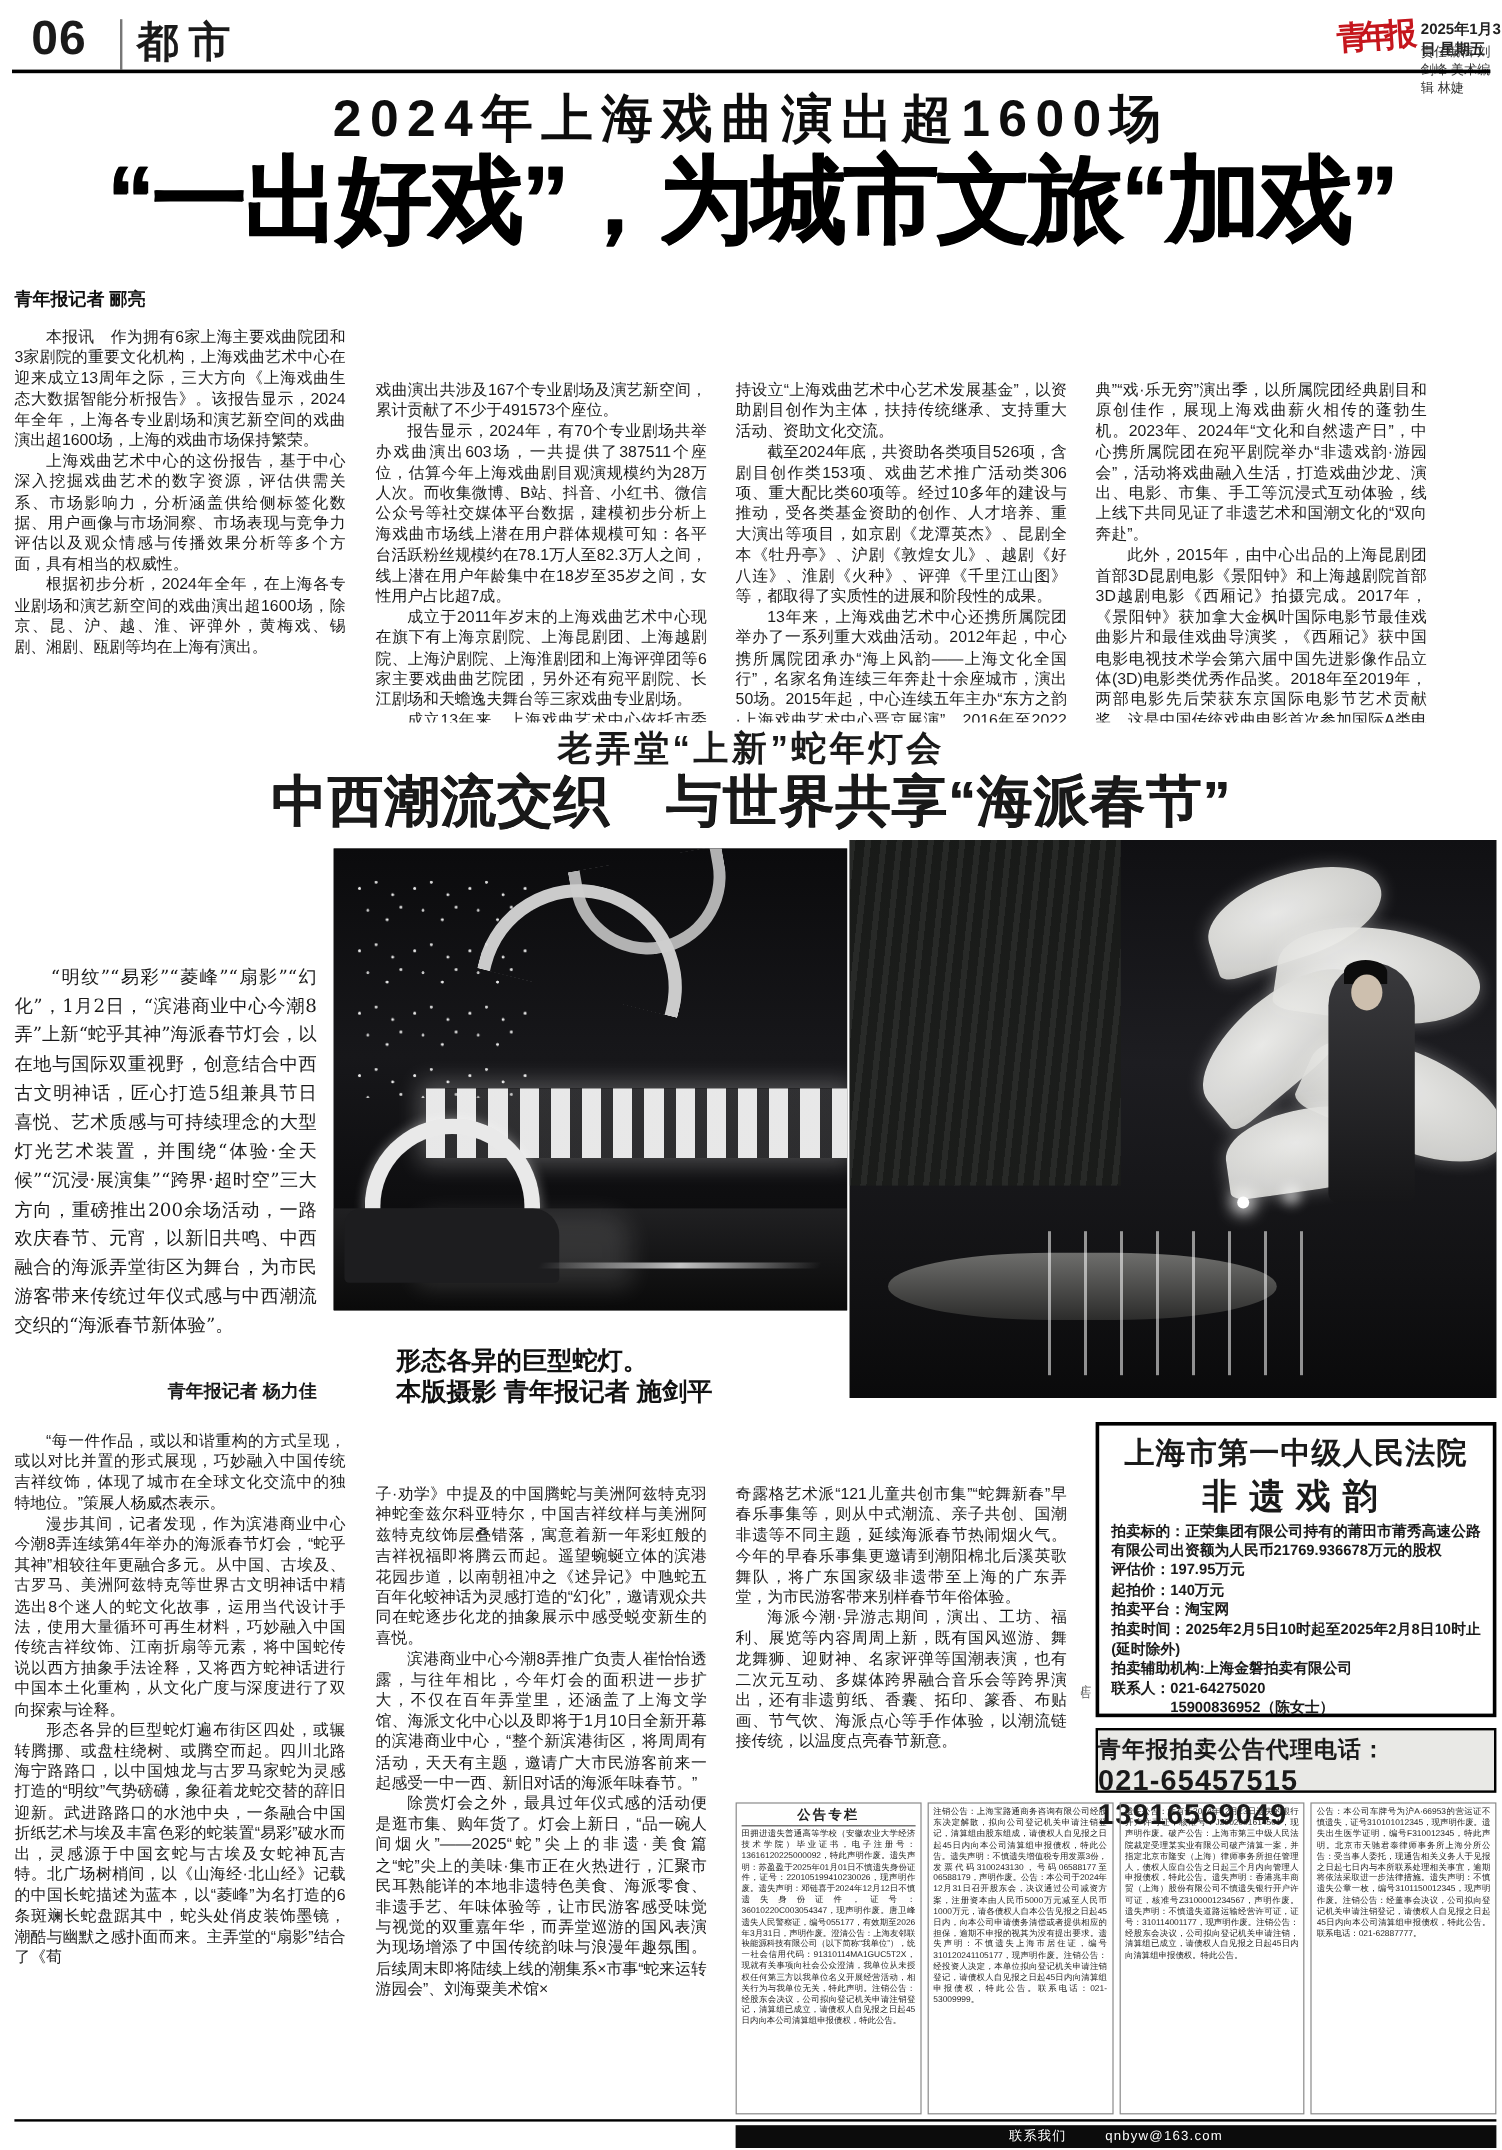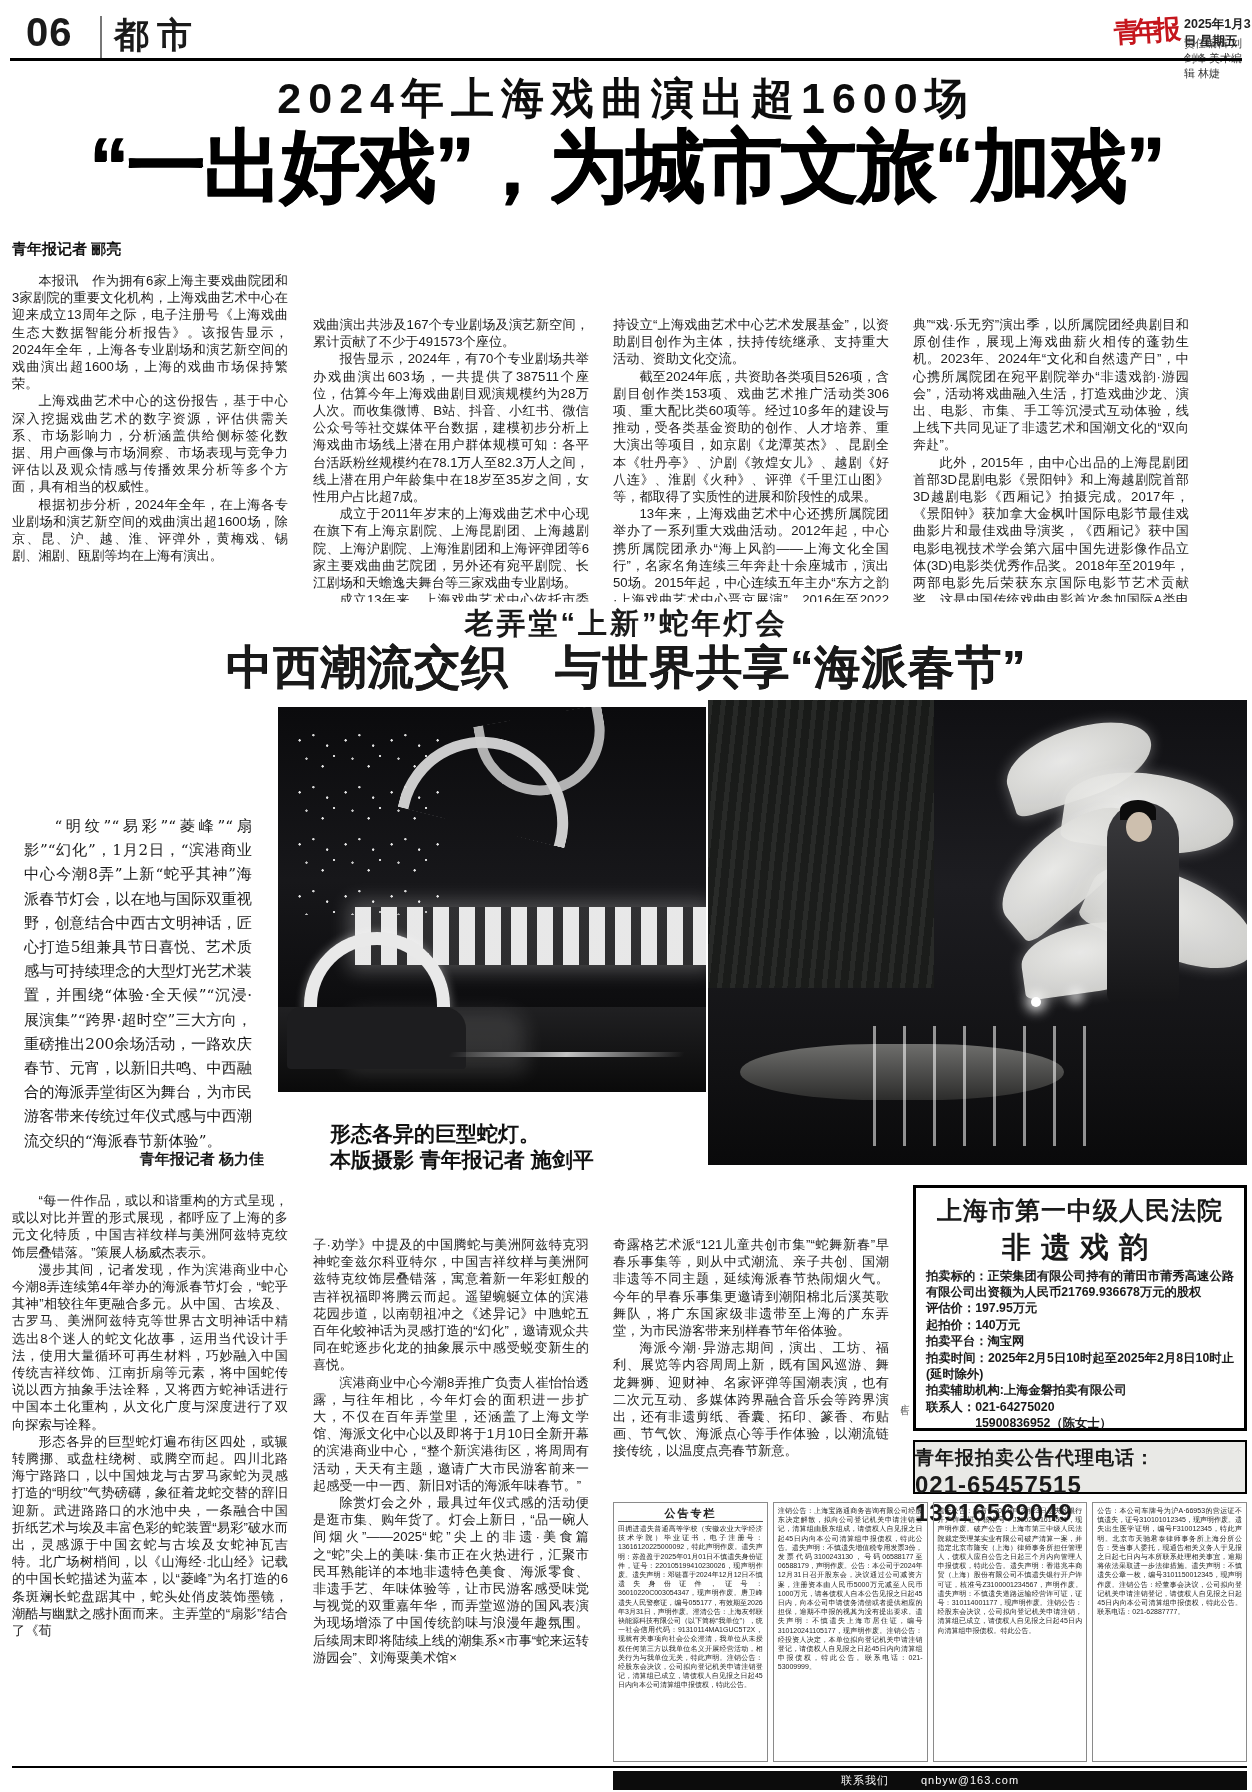--- a/index.html
+++ b/index.html
@@ -27,21 +27,21 @@
   .col{position:absolute;text-align:justify;font-size:13.2px;line-height:17.2px;color:#1c1c1c;overflow:hidden;}
   .col p{margin:0;text-indent:2em;}
   .col p.noind{text-indent:0;margin-top:44px;}
 
   
   .kicker2{left:0;top:604px;width:1252px;text-align:center;font-size:29px;font-weight:800;letter-spacing:3px;}
   .headline2{left:0;top:637px;width:1252px;text-align:center;font-size:46px;font-weight:900;
              letter-spacing:1px;text-shadow:0.6px 0 0 #000;}
   .intro{left:12px;top:802px;width:252px;height:346px;font-family:"DejaVu Serif",serif;
          font-size:15.2px;line-height:24.2px;text-align:justify;overflow:hidden;}
-  .intro p{margin:12px;text-indent:2em;}
+  .intro p{margin:0;text-indent:2em;}
   .byline2{left:12px;top:1150px;width:252px;text-align:right;font-size:15px;font-weight:700;}
   .caption{left:330px;font-size:21px;font-weight:700;color:#111;}
 
   
   .photo{position:absolute;overflow:hidden;background:#141414;}
   .ph1{left:278px;top:707px;width:428px;height:385px;}
   .ph2{left:708px;top:700px;width:539px;height:465px;}
   .ph1 .sky{position:absolute;inset:0;background:linear-gradient(180deg,#0b0b0d 0%,#17171a 45%,#0e0e10 75%,#060606 100%);}
   .ph1 .fairy{position:absolute;left:4%;top:6%;width:34%;height:48%;
       background:radial-gradient(circle 1.5px at 10% 20%,#fff 60%,transparent),
@@ -122,21 +122,21 @@
   <div class="abs masthead">青年报</div>
   <div class="abs dateline">2025年1月3日 星期五</div>
   <div class="abs editors">责任编辑 刘剑峰  美术编辑 林婕</div>
   <div class="abs toprule"></div>
 
   <div class="abs kicker1">2024年上海戏曲演出超1600场</div>
   <div class="abs headline1">“一出好戏”，为城市文旅“加戏”</div>
   <div class="abs byline" style="left:12px;top:240px;">青年报记者 郦亮</div>
 
   <div class="col" style="left:12px;top:272px;width:276px;height:330px;">
-    <p class="lead-first">本报讯　作为拥有6家上海主要戏曲院团和3家剧院的重要文化机构，上海戏曲艺术中心在迎来成立13周年之际，电子注册号《上海戏曲生态大数据智能分析报告》。该报告显示，2024年全年，上海各专业剧场和演艺新空间的戏曲演出超1600场，上海的戏曲市场保持繁荣。</p>
+    <p class="lead-first">本报讯　作为拥有6家上海主要戏曲院团和3家剧院的重要文化机构，上海戏曲艺术中心在迎来成立13周年之际，三大方向《上海戏曲生态大数据智能分析报告》。该报告显示，2024年全年，上海各专业剧场和演艺新空间的戏曲演出超1600场，上海的戏曲市场保持繁荣。</p>
     <p>上海戏曲艺术中心的这份报告，基于中心深入挖掘戏曲艺术的数字资源，评估供需关系、市场影响力，分析涵盖供给侧标签化数据、用户画像与市场洞察、市场表现与竞争力评估以及观众情感与传播效果分析等多个方面，具有相当的权威性。</p>
     <p>根据初步分析，2024年全年，在上海各专业剧场和演艺新空间的戏曲演出超1600场，除京、昆、沪、越、淮、评弹外，黄梅戏、锡剧、湘剧、瓯剧等均在上海有演出。</p>
   </div>
   <div class="col" style="left:313px;top:272px;width:276px;height:330px;">
     <p class="noind">戏曲演出共涉及167个专业剧场及演艺新空间，累计贡献了不少于491573个座位。</p>
     <p>报告显示，2024年，有70个专业剧场共举办戏曲演出603场，一共提供了387511个座位，估算今年上海戏曲剧目观演规模约为28万人次。而收集微博、B站、抖音、小红书、微信公众号等社交媒体平台数据，建模初步分析上海戏曲市场线上潜在用户群体规模可知：各平台活跃粉丝规模约在78.1万人至82.3万人之间，线上潜在用户年龄集中在18岁至35岁之间，女性用户占比超7成。</p>
     <p>成立于2011年岁末的上海戏曲艺术中心现在旗下有上海京剧院、上海昆剧团、上海越剧院、上海沪剧院、上海淮剧团和上海评弹团等6家主要戏曲曲艺院团，另外还有宛平剧院、长江剧场和天蟾逸夫舞台等三家戏曲专业剧场。</p>
     <p>成立13年来，上海戏曲艺术中心依托市委宣传部和上海文化发展基金会支</p>
   </div>
   <div class="col" style="left:613px;top:272px;width:276px;height:330px;">
@@ -181,21 +181,21 @@
     <div class="plume pl5"></div>
     <div class="figure"></div>
     <div class="hair"></div>
     <div class="face"></div>
     <div class="planter"></div>
     <div class="fount"></div>
     <div class="lamp"></div>
   </div>
 
   <div class="col" style="left:12px;top:1192px;width:276px;height:566px;">
-    <p>“每一件作品，或以和谐重构的方式呈现，或以对比并置的形式展现，都呼应了上海的多元文化特质，中国吉祥纹样与美洲阿兹特克纹饰层叠错落。”策展人杨威杰表示。</p>
+    <p>“每一件作品，或以和谐重构的方式呈现，或以对比并置的形式展现，巧妙融入中国传统吉祥纹饰，体现了城市在全球文化交流中的独特地位。”策展人杨威杰表示。</p>
     <p>漫步其间，记者发现，作为滨港商业中心今潮8弄连续第4年举办的海派春节灯会，“蛇乎其神”相较往年更融合多元。从中国、古埃及、古罗马、美洲阿兹特克等世界古文明神话中精选出8个迷人的蛇文化故事，运用当代设计手法，使用大量循环可再生材料，巧妙融入中国传统吉祥纹饰、江南折扇等元素，将中国蛇传说以西方抽象手法诠释，又将西方蛇神话进行中国本土化重构，从文化广度与深度进行了双向探索与诠释。</p>
     <p>形态各异的巨型蛇灯遍布街区四处，或辗转腾挪、或盘柱绕树、或腾空而起。四川北路海宁路路口，以中国烛龙与古罗马家蛇为灵感打造的“明纹”气势磅礴，象征着龙蛇交替的辞旧迎新。武进路路口的水池中央，一条融合中国折纸艺术与埃及丰富色彩的蛇装置“易彩”破水而出，灵感源于中国玄蛇与古埃及女蛇神瓦吉特。北广场树梢间，以《山海经·北山经》记载的中国长蛇描述为蓝本，以“菱峰”为名打造的6条斑斓长蛇盘踞其中，蛇头处俏皮装饰墨镜，潮酷与幽默之感扑面而来。主弄堂的“扇影”结合了《荀</p>
   </div>
   <div class="col" style="left:313px;top:1192px;width:276px;height:566px;">
     <p class="noind">子·劝学》中提及的中国腾蛇与美洲阿兹特克羽神蛇奎兹尔科亚特尔，中国吉祥纹样与美洲阿兹特克纹饰层叠错落，寓意着新一年彩虹般的吉祥祝福即将腾云而起。遥望蜿蜒立体的滨港花园步道，以南朝祖冲之《述异记》中虺蛇五百年化蛟神话为灵感打造的“幻化”，邀请观众共同在蛇逐步化龙的抽象展示中感受蜕变新生的喜悦。</p>
     <p>滨港商业中心今潮8弄推广负责人崔怡怡透露，与往年相比，今年灯会的面积进一步扩大，不仅在百年弄堂里，还涵盖了上海文学馆、海派文化中心以及即将于1月10日全新开幕的滨港商业中心，“整个新滨港街区，将周周有活动，天天有主题，邀请广大市民游客前来一起感受一中一西、新旧对话的海派年味春节。”</p>
     <p>除赏灯会之外，最具过年仪式感的活动便是逛市集、购年货了。灯会上新日，“品一碗人间烟火”——2025“蛇”尖上的非遗·美食篇之“蛇”尖上的美味·集市正在火热进行，汇聚市民耳熟能详的本地非遗特色美食、海派零食、非遗手艺、年味体验等，让市民游客感受味觉与视觉的双重嘉年华，而弄堂巡游的国风表演为现场增添了中国传统韵味与浪漫年趣氛围。后续周末即将陆续上线的潮集系×市事“蛇来运转游园会”、刘海粟美术馆×</p>
   </div>
   <div class="col" style="left:613px;top:1192px;width:276px;height:284px;">
     <p class="noind">奇露格艺术派“121儿童共创市集”“蛇舞新春”早春乐事集等，则从中式潮流、亲子共创、国潮非遗等不同主题，延续海派春节热闹烟火气。今年的早春乐事集更邀请到潮阳棉北后溪英歌舞队，将广东国家级非遗带至上海的广东弄堂，为市民游客带来别样春节年俗体验。</p>

